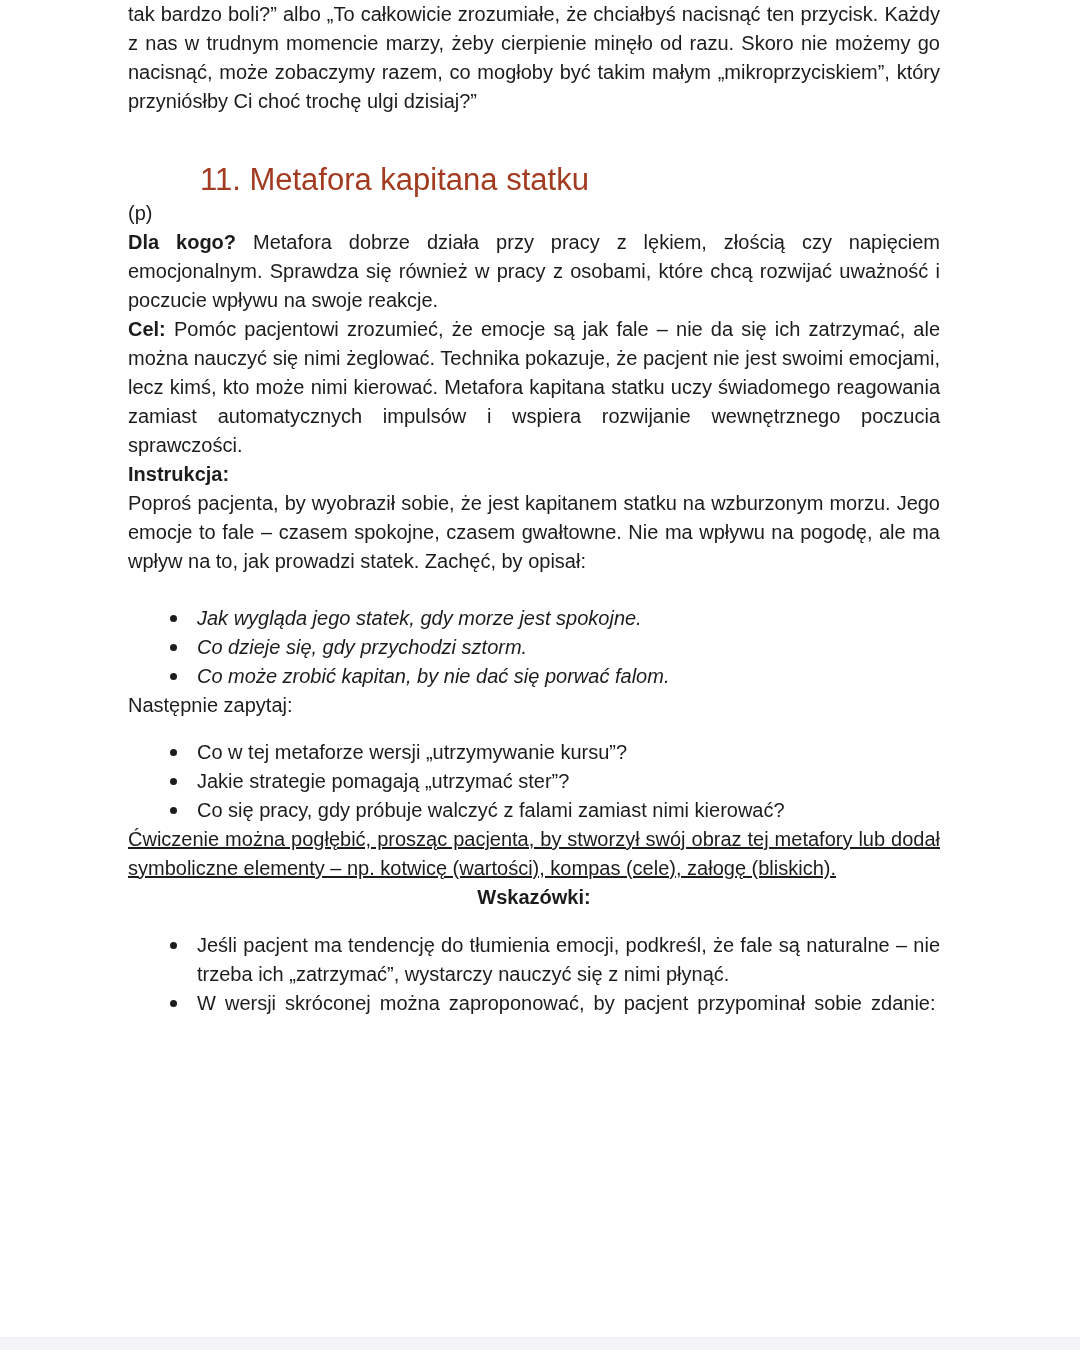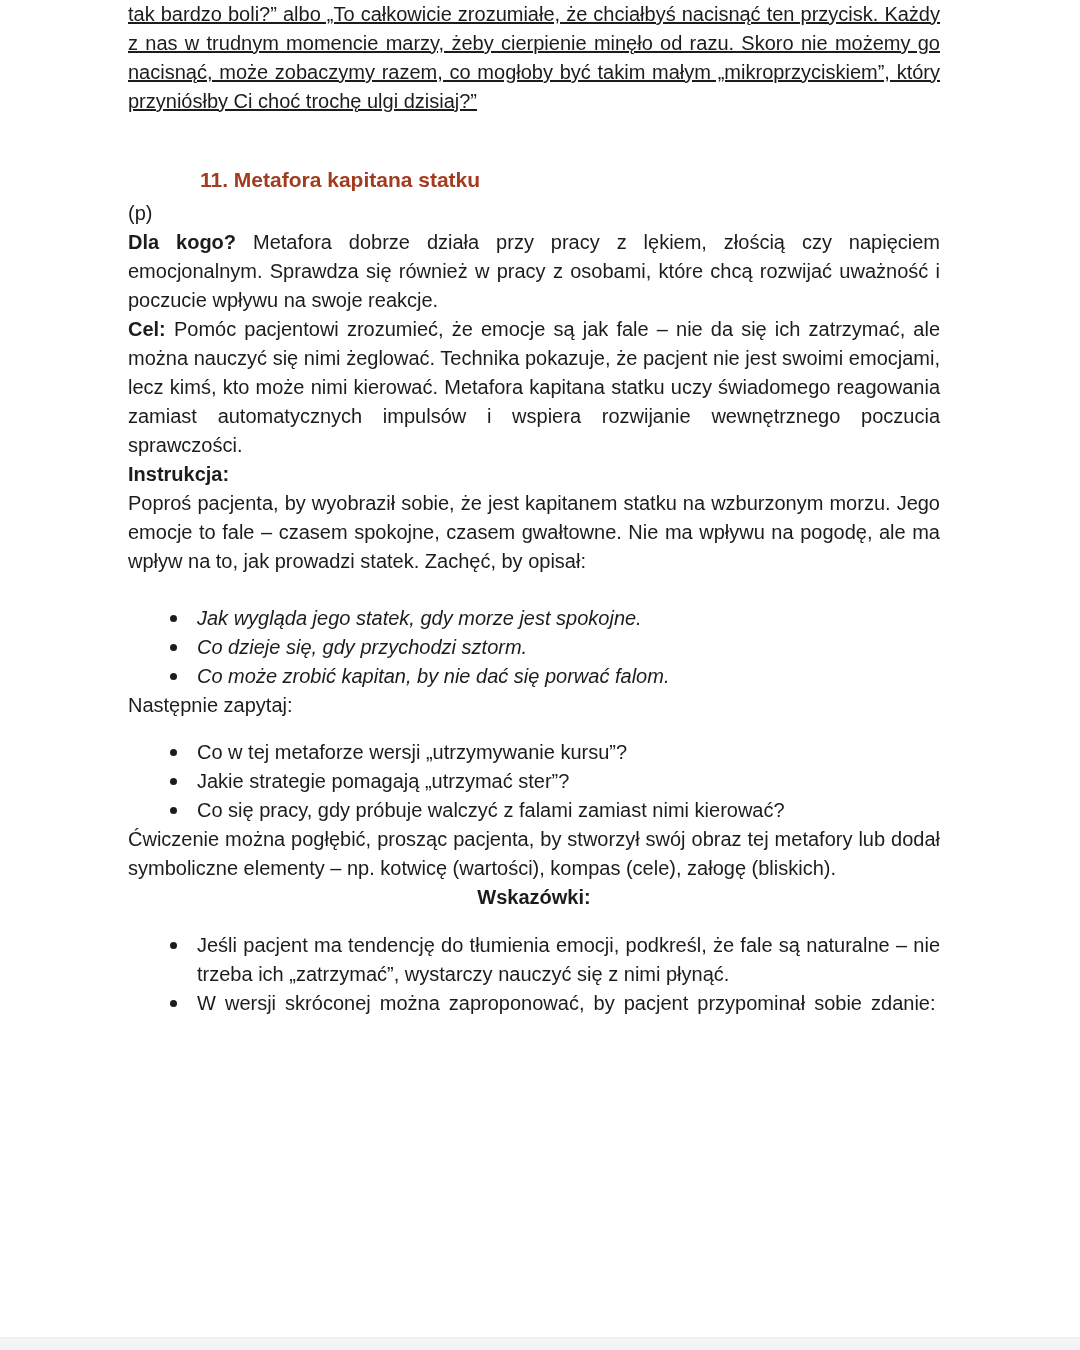--- a/index.html
+++ b/index.html
@@ -21,35 +21,35 @@
     position: absolute;
     left: 128px;
     top: 0;
     width: 812px;
     font-size: 20px;
     line-height: 29px;
     text-align: justify;
   }
   .content p { margin: 0; }
 
-  .intro        { margin-top: 110px; text-decoration: underline; }
+  .intro        { margin-top: 110px; }
   .doc-heading  {
     margin: 45px 0 0 72px;
-    font-size: 21px;
+    font-size: 31px;
     line-height: 38px;
-    font-weight: bold;
+    font-weight: normal;
     color: #a23b1f;
     text-align: left;
   }
   .marker       { margin-top: 16px; text-align: left; }
   .p-dla-kogo   { margin-top: 24px; }
   .p-cel        { margin-top: 22px; }
   .p-instrukcja { margin-top: 12px; }
   .p-nastepnie  { margin-top: 11px; text-align: left; }
-  .p-cwiczenie  { margin-top: 14px; }
+  .p-cwiczenie  { margin-top: 14px; text-decoration: underline; }
   .p-wskazowki  { margin-top: 21px; text-align: center; }
 
   .label { font-weight: bold; }
 
   ul.doc-list {
     list-style: none;
     margin: 0;
     padding: 0;
   }
   ul.list-1 { margin-top: 28px; font-style: italic; }

